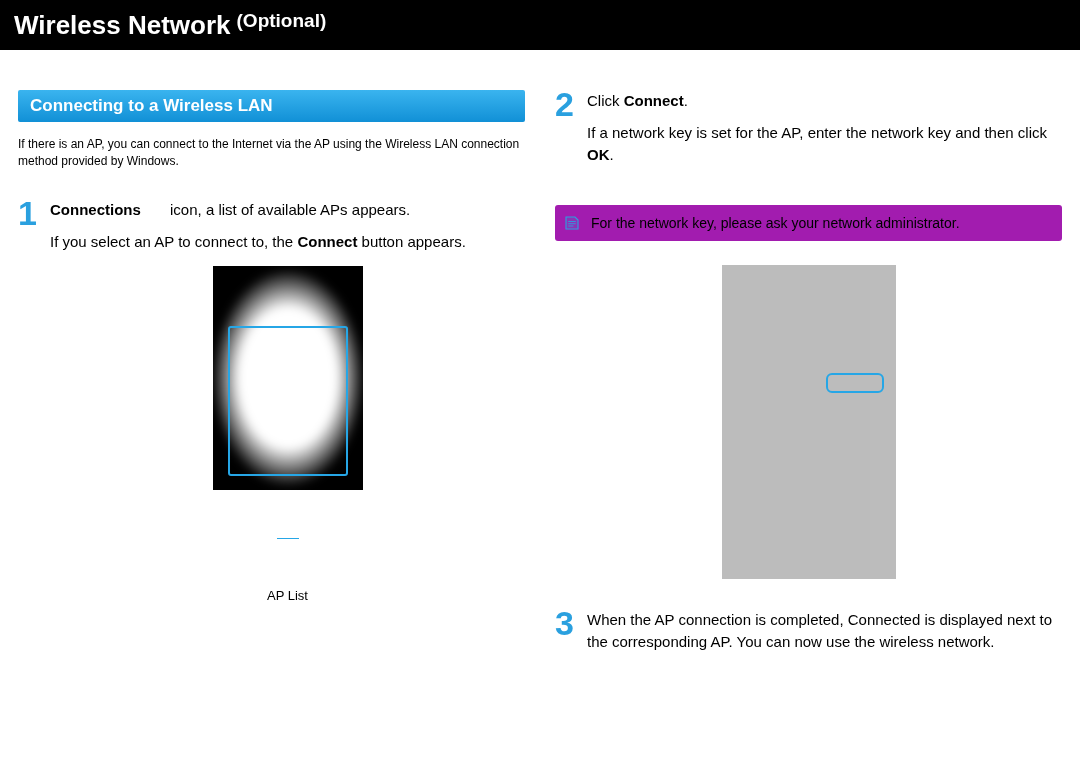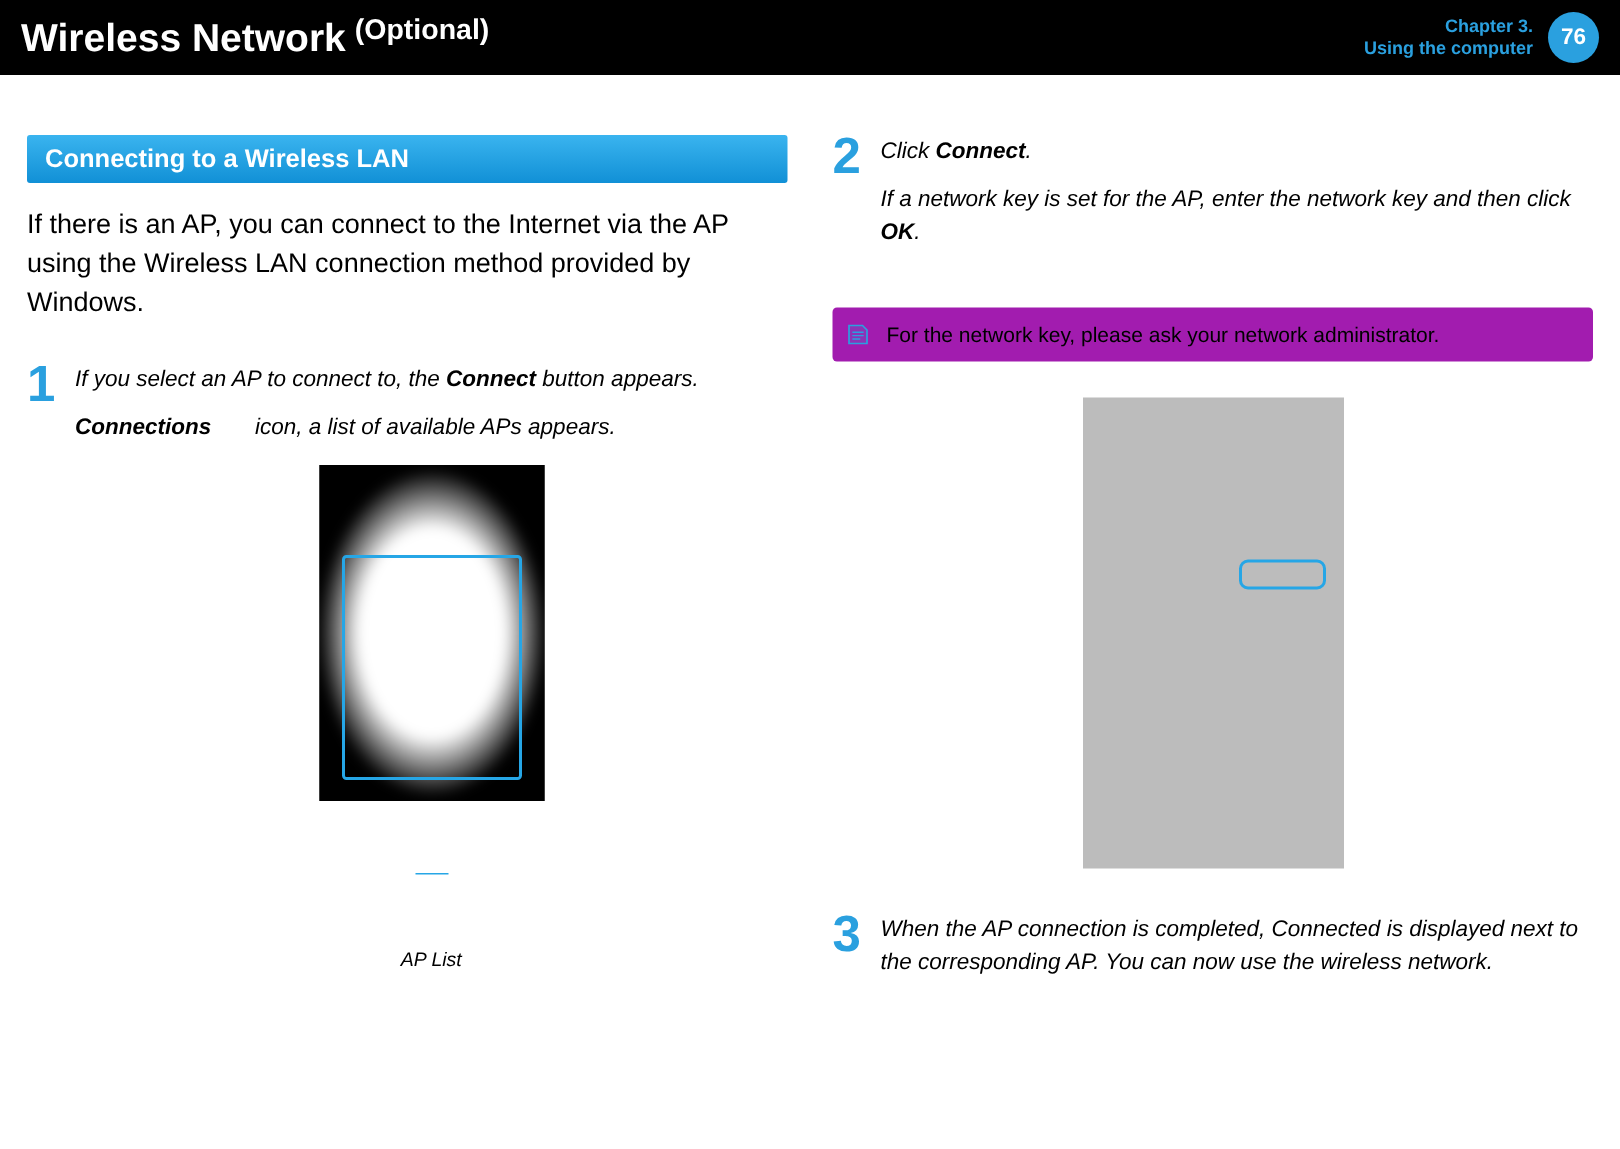--- a/index.html
+++ b/index.html
@@ -65,41 +65,40 @@
   .section-header {
     background: linear-gradient(to bottom, #3ab4ef, #1190d6);
     color: #fff;
     font-size: 17px;
     font-weight: 700;
     padding: 6px 12px;
     border-radius: 2px;
     margin-bottom: 14px;
   }
   .intro {
-    font-size: 18px;
+    font-size: 12px;
     line-height: 1.45;
     margin-bottom: 28px;
   }
   .step {
     display: flex;
     gap: 10px;
     margin-bottom: 22px;
   }
   .step-num {
     color: #2aa0df;
     font-size: 34px;
     font-weight: 600;
     line-height: 0.85;
     min-width: 22px;
   }
   .step-body {
     font-size: 15px;
     line-height: 1.45;
     flex: 1;
-    font-style: italic;
   }
   .step-body p { margin-bottom: 10px; }
   b { font-weight: 700; }
   .gear-icon {
     display: inline-block;
     width: 16px;
     height: 16px;
     vertical-align: -2px;
   }
   .figure1-wrap {
@@ -184,45 +183,36 @@
   }
 </style>
 </head>
 <body>
 
 <div class="header">
   <div class="title-main">
     <span>Wireless Network</span>
     <span class="title-optional">(Optional)</span>
   </div>
-  <div class="header-right">
-    <div>
-      <div>Chapter 3.</div>
-      <div>Using the computer</div>
-    </div>
-    <div class="page-num-badge">
-      <span>76</span>
-    </div>
-  </div>
 </div>
 
 <div class="content">
 
   <div class="col">
     <div class="section-header">Connecting to a Wireless LAN</div>
     <p class="intro">If there is an AP, you can connect to the Internet via the AP using the Wireless LAN connection method provided by Windows.</p>
 
     <div class="step">
       <div class="step-num">1</div>
       <div class="step-body">
         <p>
+          <b>Connections</b>&nbsp;&nbsp;&nbsp;&nbsp;&nbsp;&nbsp;<span> icon, a list of available APs appears.</span>
+        </p>
+        <p>
           <span>If you select an AP to connect to, the </span><b>Connect</b><span> button appears.</span>
-        </p>
-        <p>
-          <b>Connections</b>&nbsp;&nbsp;&nbsp;&nbsp;&nbsp;&nbsp;<span> icon, a list of available APs appears.</span>
         </p>
 
         <div class="figure1-wrap">
           <div class="ap-figure">
             <div class="ap-ellipse"></div>
             <div class="ap-box"></div>
           </div>
           <div class="ap-line"></div>
           <div class="ap-label">AP List</div>
         </div>

